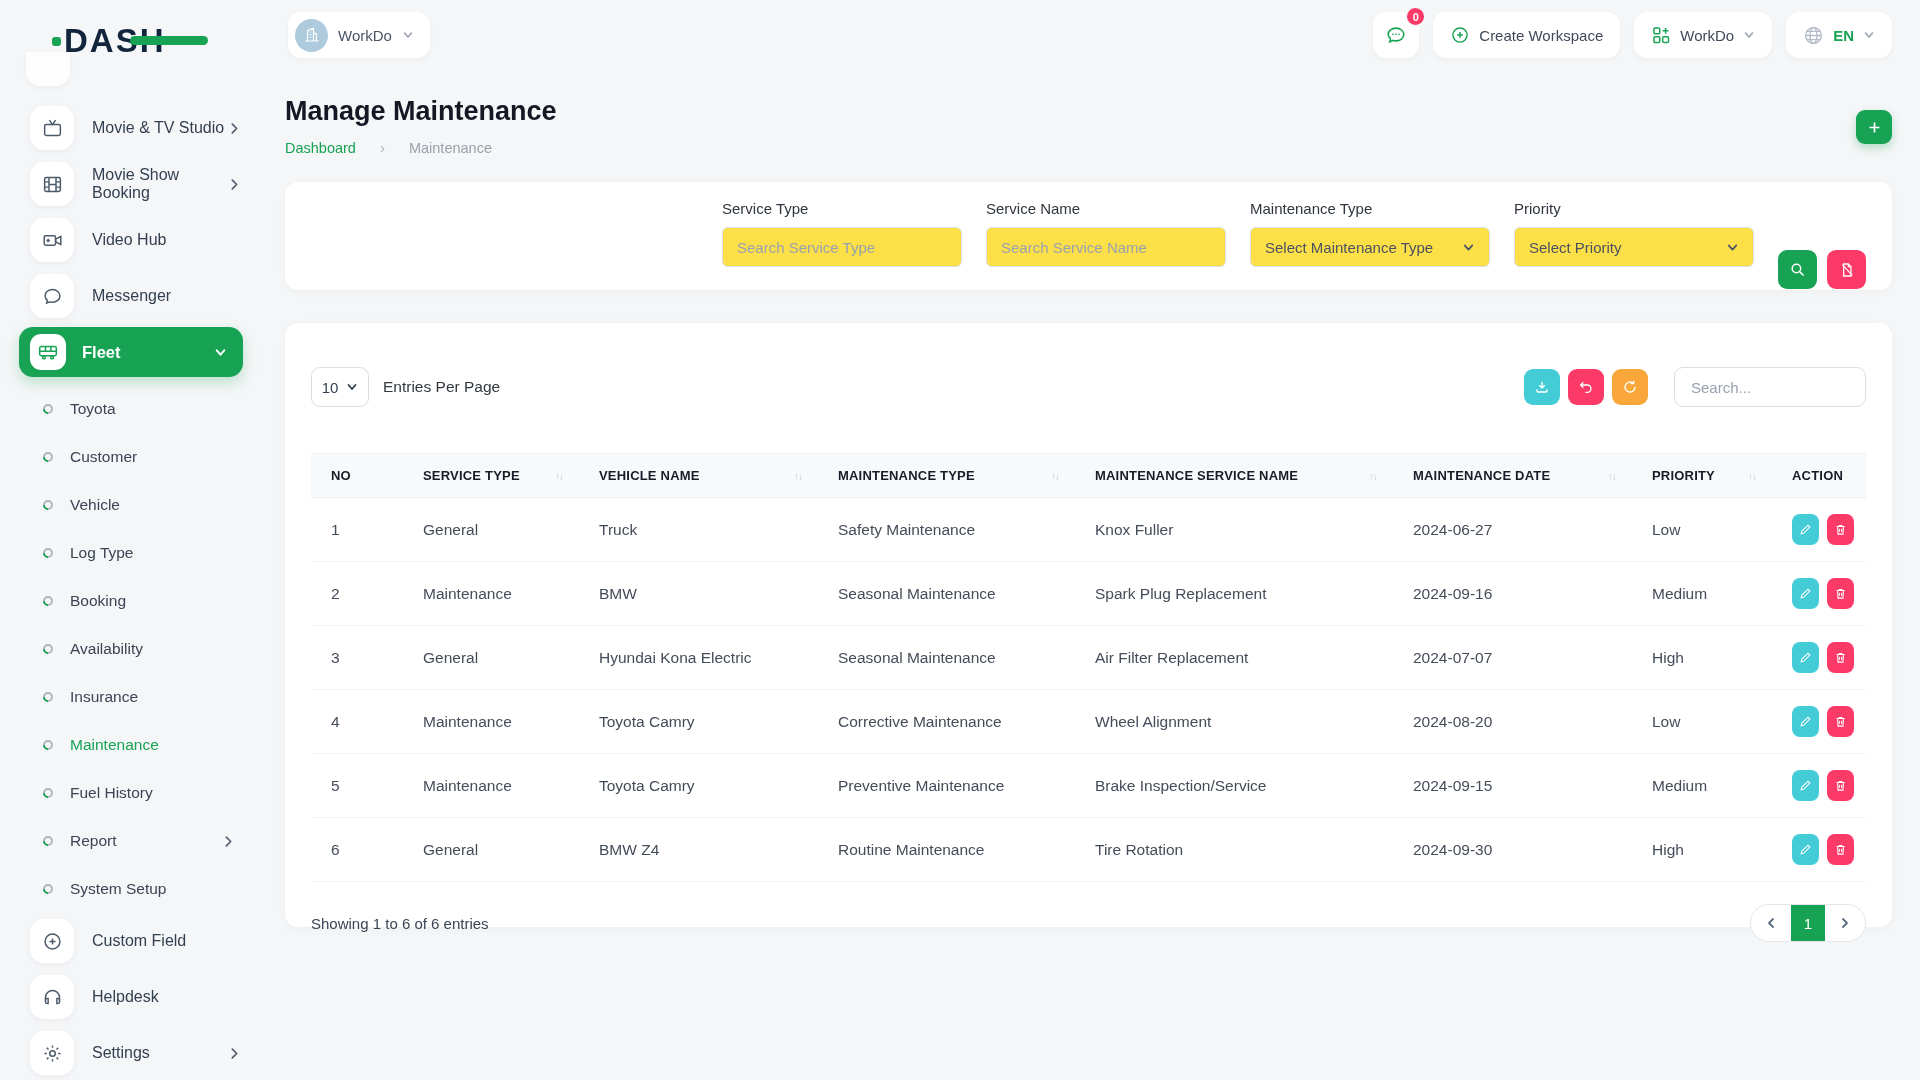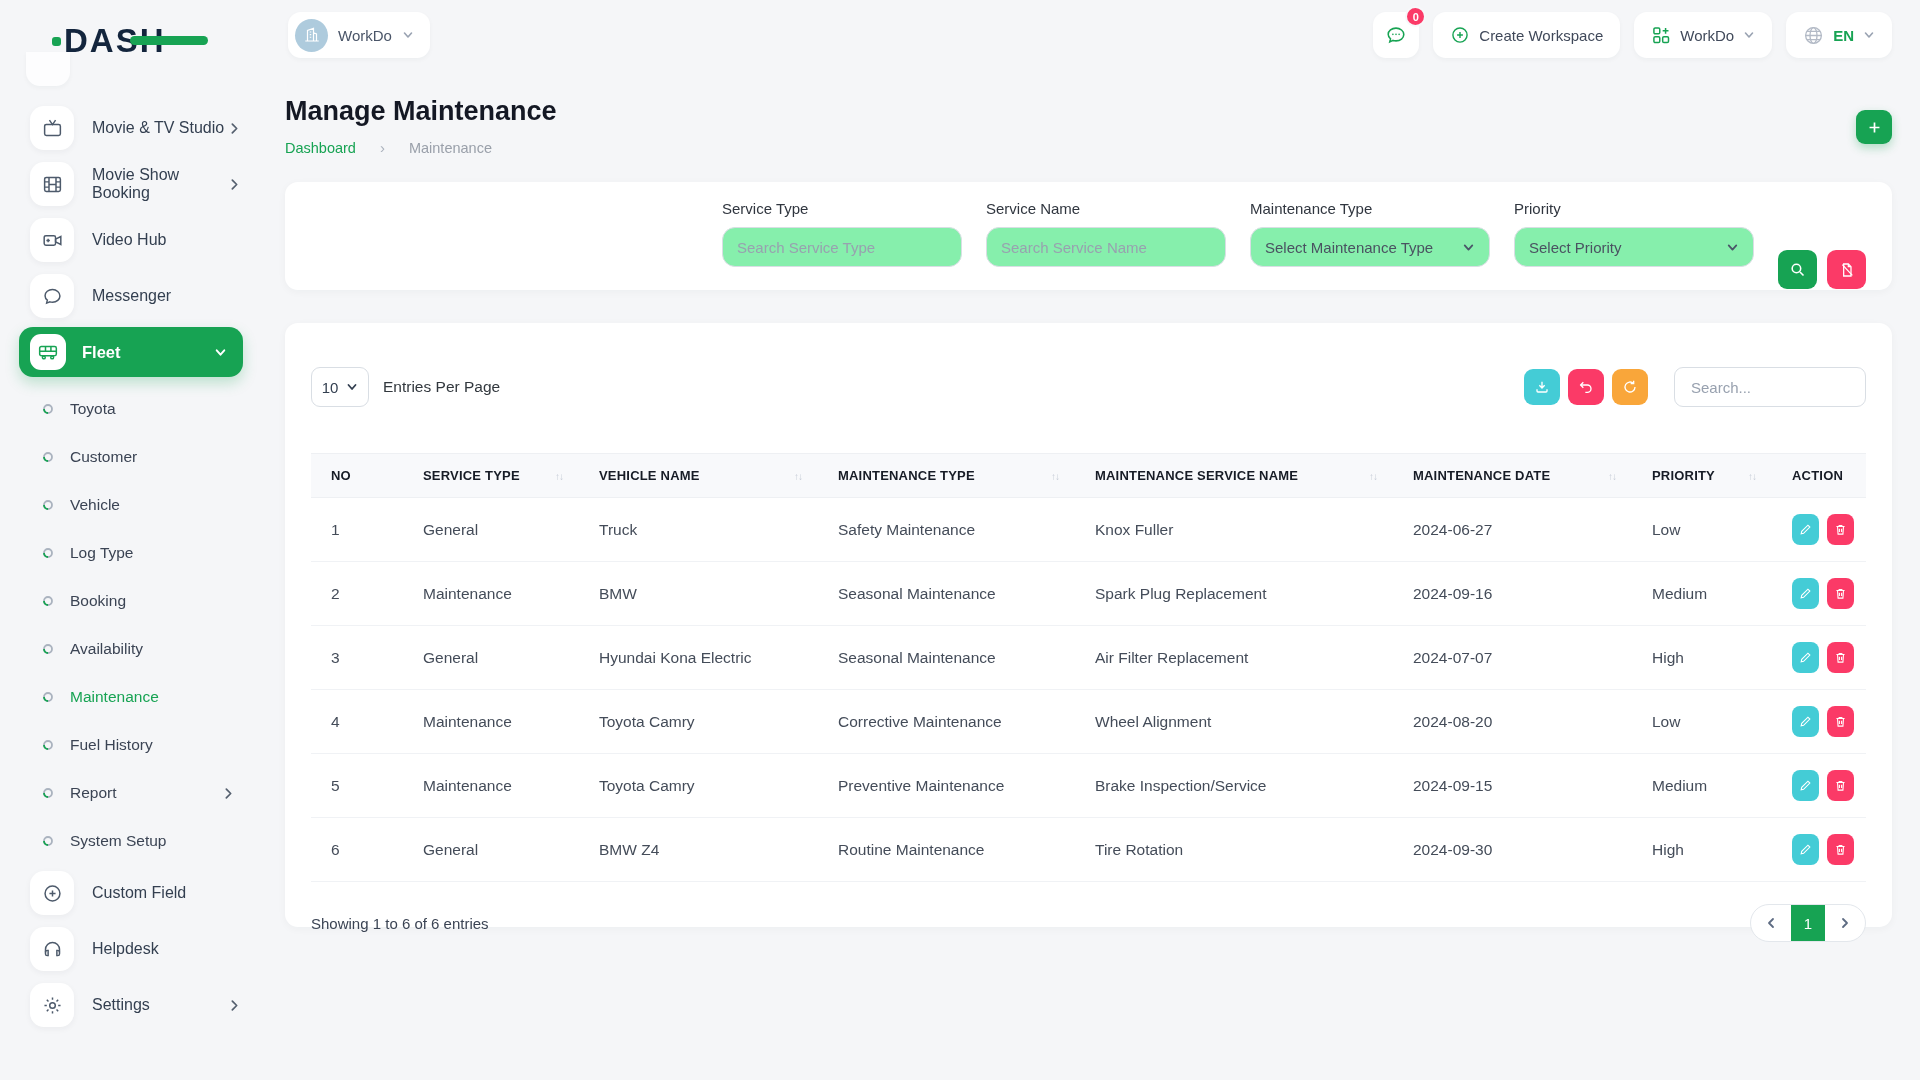--- a/index.html
+++ b/index.html
@@ -86,22 +86,22 @@
 
   .card { background:#fff; border-radius:13px; box-shadow:0 2px 8px rgba(30,40,60,.04); }
 
   .filter-card {
     margin-top:26px; height:108px; padding:18px 26px 0 26px;
     display:flex; justify-content:flex-end; gap:24px;
   }
   .f-field { display:flex; flex-direction:column; }
   .f-label { font-size:15px; color:#30363f; margin-bottom:10px; }
   .f-input, .f-select {
-    width:240px; height:40px; border:1px solid #d9dee4; border-radius:13px;
-    padding:0 14px; font-size:15px; color:#3b4454; background:#86efac;
+    width:240px; height:40px; border:1px solid #d9dee4; border-radius:6px;
+    padding:0 14px; font-size:15px; color:#3b4454; background:#fde047;
     font-family:"Liberation Sans", sans-serif;
   }
   .f-input::placeholder { color:#98a1af; }
   .f-select { display:flex; align-items:center; justify-content:space-between; cursor:pointer; color:#4a5261;text-align:right; }
   .f-buttons { display:flex; gap:10px; align-items:flex-end; padding-bottom:1px; }
   .sq-btn {
     width:39px; height:39px; border-radius:9px; display:flex; align-items:center;
     justify-content:center; color:#fff; cursor:pointer; border:none;
   }
   .sq-btn.green { background:#17a353; }
@@ -311,20 +311,27 @@
             <path d="M2 6a4 4 0 0 0 4 4" fill="none" stroke="#17a353" stroke-width="1.8"></path>
           </svg>
         <span class="sub-label">Booking</span>
       </div>
       <div class="sub-item">
         <svg class="bullet" viewBox="0 0 12 12">
             <circle cx="6" cy="6" r="4" fill="none" stroke="#aab3bf" stroke-width="1.8"></circle>
             <path d="M2 6a4 4 0 0 0 4 4" fill="none" stroke="#17a353" stroke-width="1.8"></path>
           </svg>
         <span class="sub-label">Availability</span>
+      </div>
+      <div class="sub-item">
+        <svg class="bullet" viewBox="0 0 12 12">
+            <circle cx="6" cy="6" r="4" fill="none" stroke="#aab3bf" stroke-width="1.8"></circle>
+            <path d="M2 6a4 4 0 0 0 4 4" fill="none" stroke="#17a353" stroke-width="1.8"></path>
+          </svg>
+        <span class="sub-label">Insurance</span>
       </div>
       <div class="sub-item active">
         <svg class="bullet" viewBox="0 0 12 12">
             <circle cx="6" cy="6" r="4" fill="none" stroke="#aab3bf" stroke-width="1.8"></circle>
             <path d="M2 6a4 4 0 0 0 4 4" fill="none" stroke="#17a353" stroke-width="1.8"></path>
           </svg>
         <span class="sub-label">Maintenance</span>
       </div>
       <div class="sub-item">
         <svg class="bullet" viewBox="0 0 12 12">

